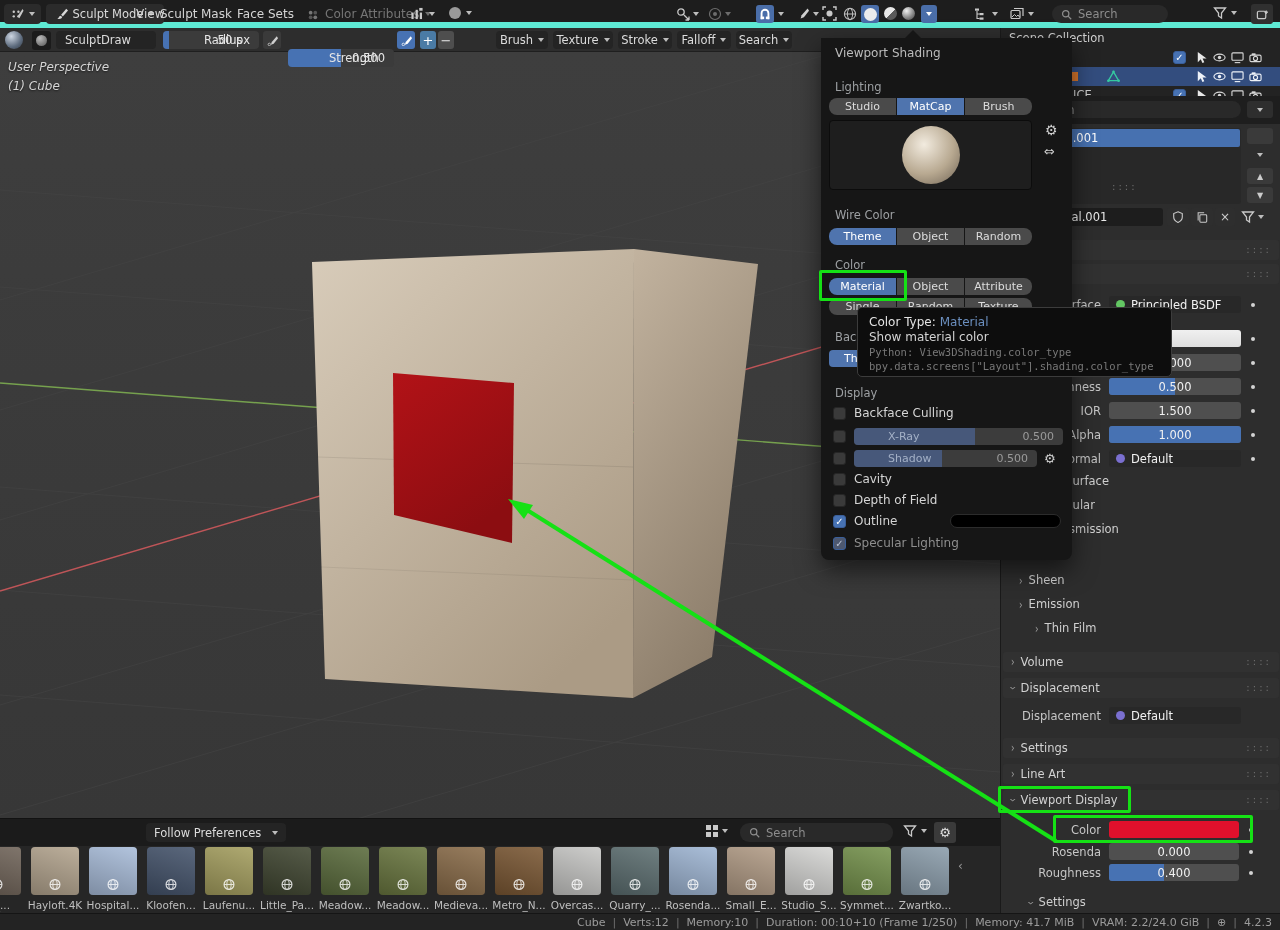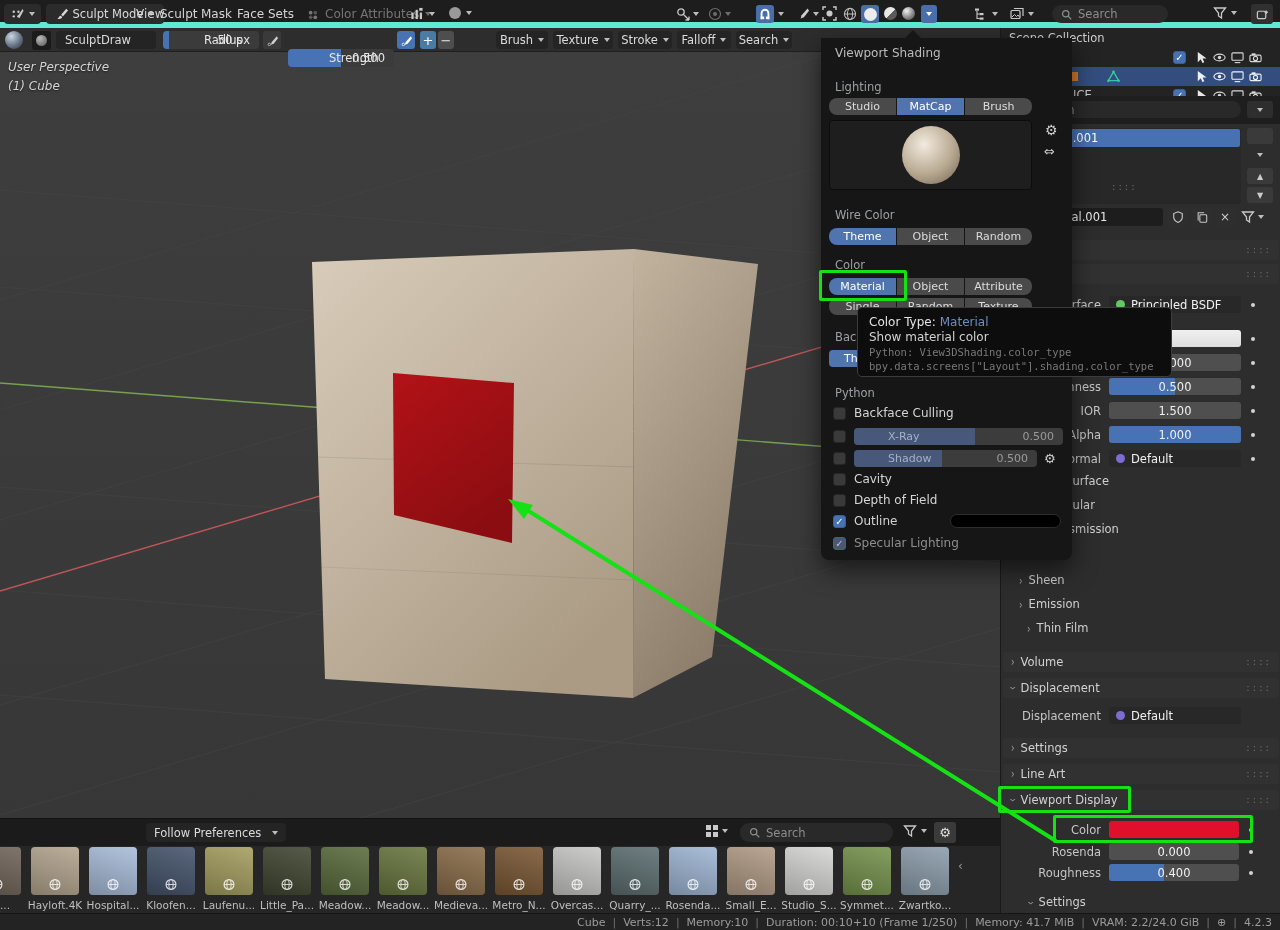--- a/index.html
+++ b/index.html
@@ -769,21 +769,21 @@
             <span>Default</span>
         </div>
         <span class="animdot" style="left:250px;top:361px"></span>
       </div>
 
       <div class="subsec" style="left:26px;top:378px"><span class="arrow-r">›</span><span>Subsurface</span></div>
       <div class="subsec" style="left:26px;top:402px"><span class="arrow-r">›</span><span>Specular</span></div>
       <div class="subsec" style="left:26px;top:426px"><span class="arrow-r">›</span><span>Transmission</span></div>
       <div class="subsec" style="left:10px;top:477px"><span class="arrow-r">›</span><span>Sheen</span></div>
       <div class="subsec" style="left:10px;top:501px"><span class="arrow-r">›</span><span>Emission</span></div>
-      <div class="subsec" style="left:18px;top:525px"><span class="arrow-r">›</span><span>Thin Film</span></div>
+      <div class="subsec" style="left:26px;top:525px"><span class="arrow-r">›</span><span>Thin Film</span></div>
 
       <div class="panelhdr" style="top:556px">
         <span class="arrow-r">›</span>
           <span>Volume</span>
           <span class="grip">::::</span>
       </div>
       <div class="panelhdr" style="top:582px">
         <span class="arrow-r" style="transform:rotate(90deg) scaleY(1.3)">›</span>
           <span>Displacement</span>
           <span class="grip">::::</span>
@@ -867,21 +867,21 @@
     </div>
     <div class="segwrap" style="top:260px">
       <div class="seg">Single</div>
       <div class="seg">Random</div>
       <div class="seg">Texture</div>
     </div>
 
     <div class="pop-label" style="left:14px;top:292px">Background</div>
     <div class="abs seg active" style="left:8px;top:312px;width:68px;height:17px;border-radius:4px">Theme</div>
 
-    <div class="pop-label" style="left:14px;top:348px">Python</div>
+    <div class="pop-label" style="left:14px;top:348px">Display</div>
 
     <div class="opt-row" style="top:366px">
       <span class="cb"></span>
       <span class="optlabel">Backface Culling</span>
     </div>
     <div class="opt-row" style="top:389px">
       <span class="cb"></span>
       <div class="opt-slider">
         <span class="ofill" style="width:58%"></span>
         <span class="olab">X-Ray</span>

